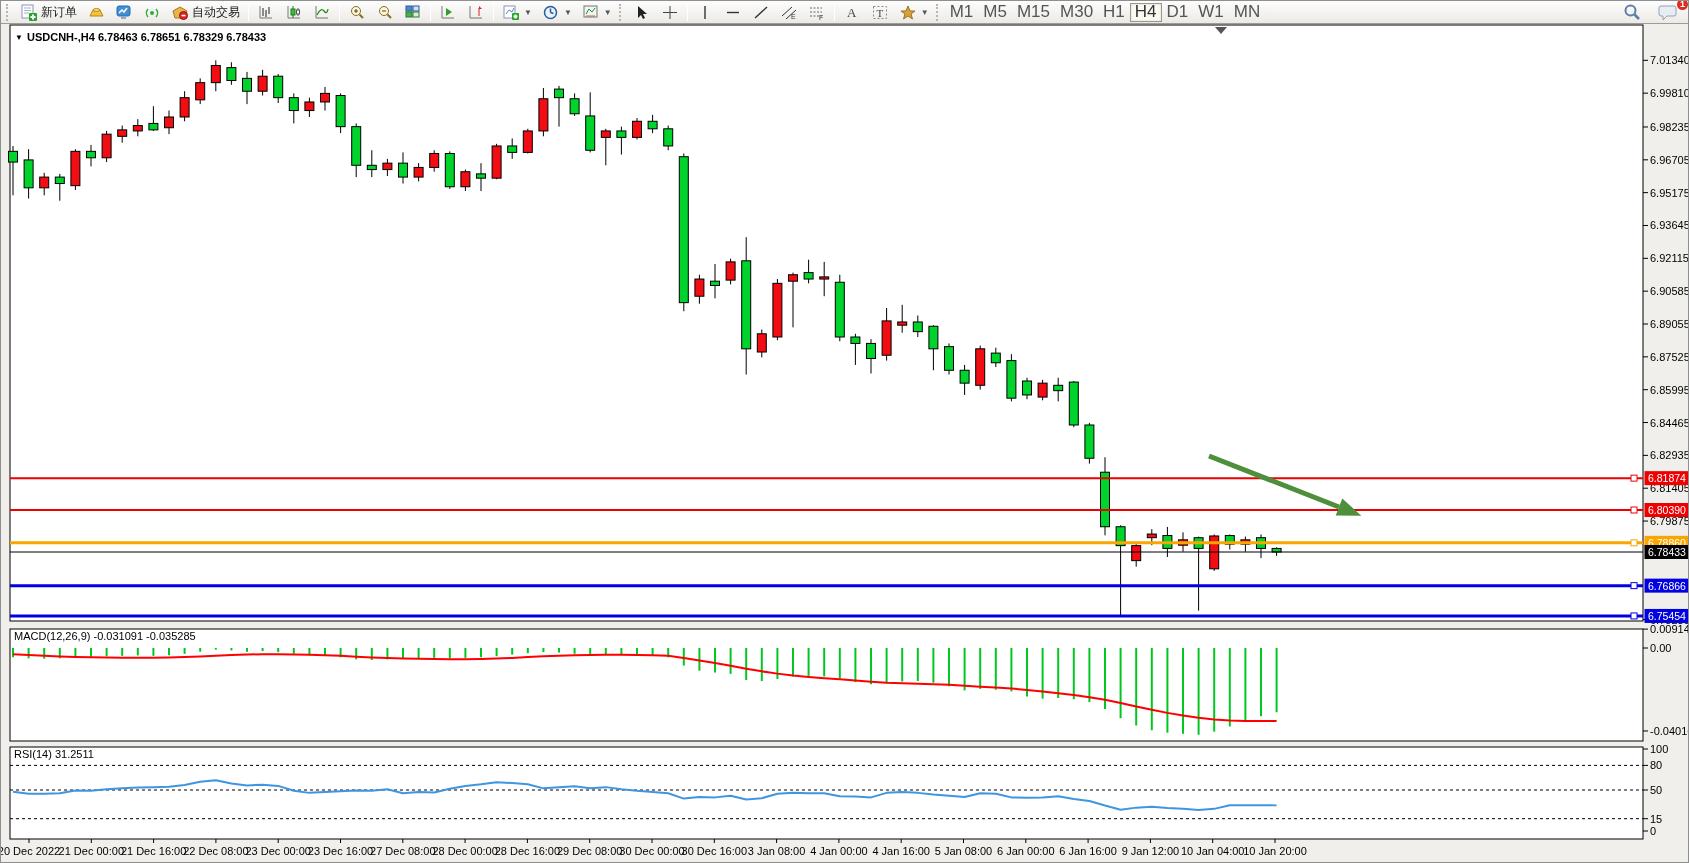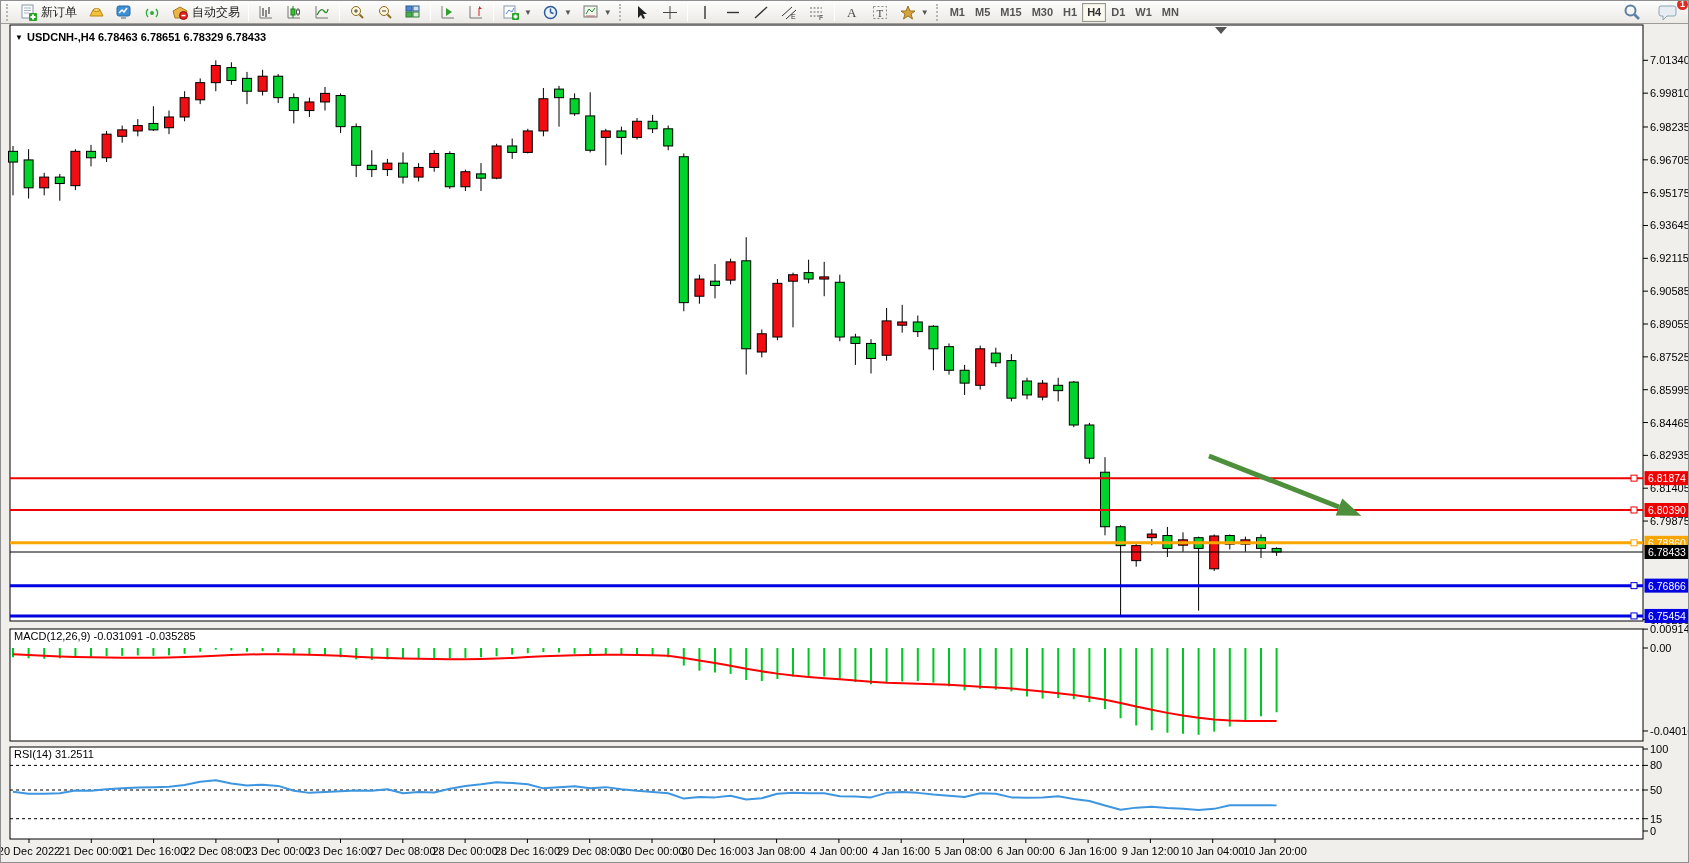--- a/index.html
+++ b/index.html
@@ -11,21 +11,21 @@
   .tb{position:absolute;top:0;left:0;width:1689px;height:23px;
       display:flex;align-items:center;padding:0 3px;
       background:linear-gradient(#fdfdfd,#eceae6);border-bottom:1px solid #9f9c97;}
   .grip{width:5px;height:17px;border-left:2px dotted #b9b6b0;margin:0 4px 0 2px;}
   .sep{width:1px;height:17px;background:#c6c3bd;border-right:1px solid #fff;margin:0 3px;}
   .tbtn{display:inline-flex;align-items:center;gap:3px;height:20px;padding:0 4px;
         border:1px solid transparent;border-radius:2px;cursor:default;white-space:nowrap;}
   .tbtn .cjk{font-size:12px;color:#1a1a1a;}
   .caret{font-size:8px;color:#555;margin-left:1px;}
   .tf-btn{display:inline-flex;align-items:center;justify-content:center;height:19px;
-          min-width:24px;padding:0 4px;color:#555;font-weight:700;font-size:11px;
+          min-width:24px;padding:0 4px;color:#555;font-weight:400;font-size:17px;
           border:1px solid transparent;}
   .tf-btn.active{background:#fbfaf1;border:1px solid #9a978f;box-shadow:inset 0 0 2px #cfccc4;color:#333;}
   .tb-right{margin-left:auto;display:flex;align-items:center;gap:6px;padding-right:4px;}
   .badge{position:absolute;top:-4px;right:-6px;background:#e02b20;color:#fff;
          border-radius:8px;font-size:9px;line-height:11px;min-width:11px;height:11px;
          text-align:center;font-weight:700;padding:0 2px;}
   .chat-wrap{position:relative;}
   .icon{display:inline-flex;}
   
   .chart-svg{position:absolute;top:23px;left:0;}

